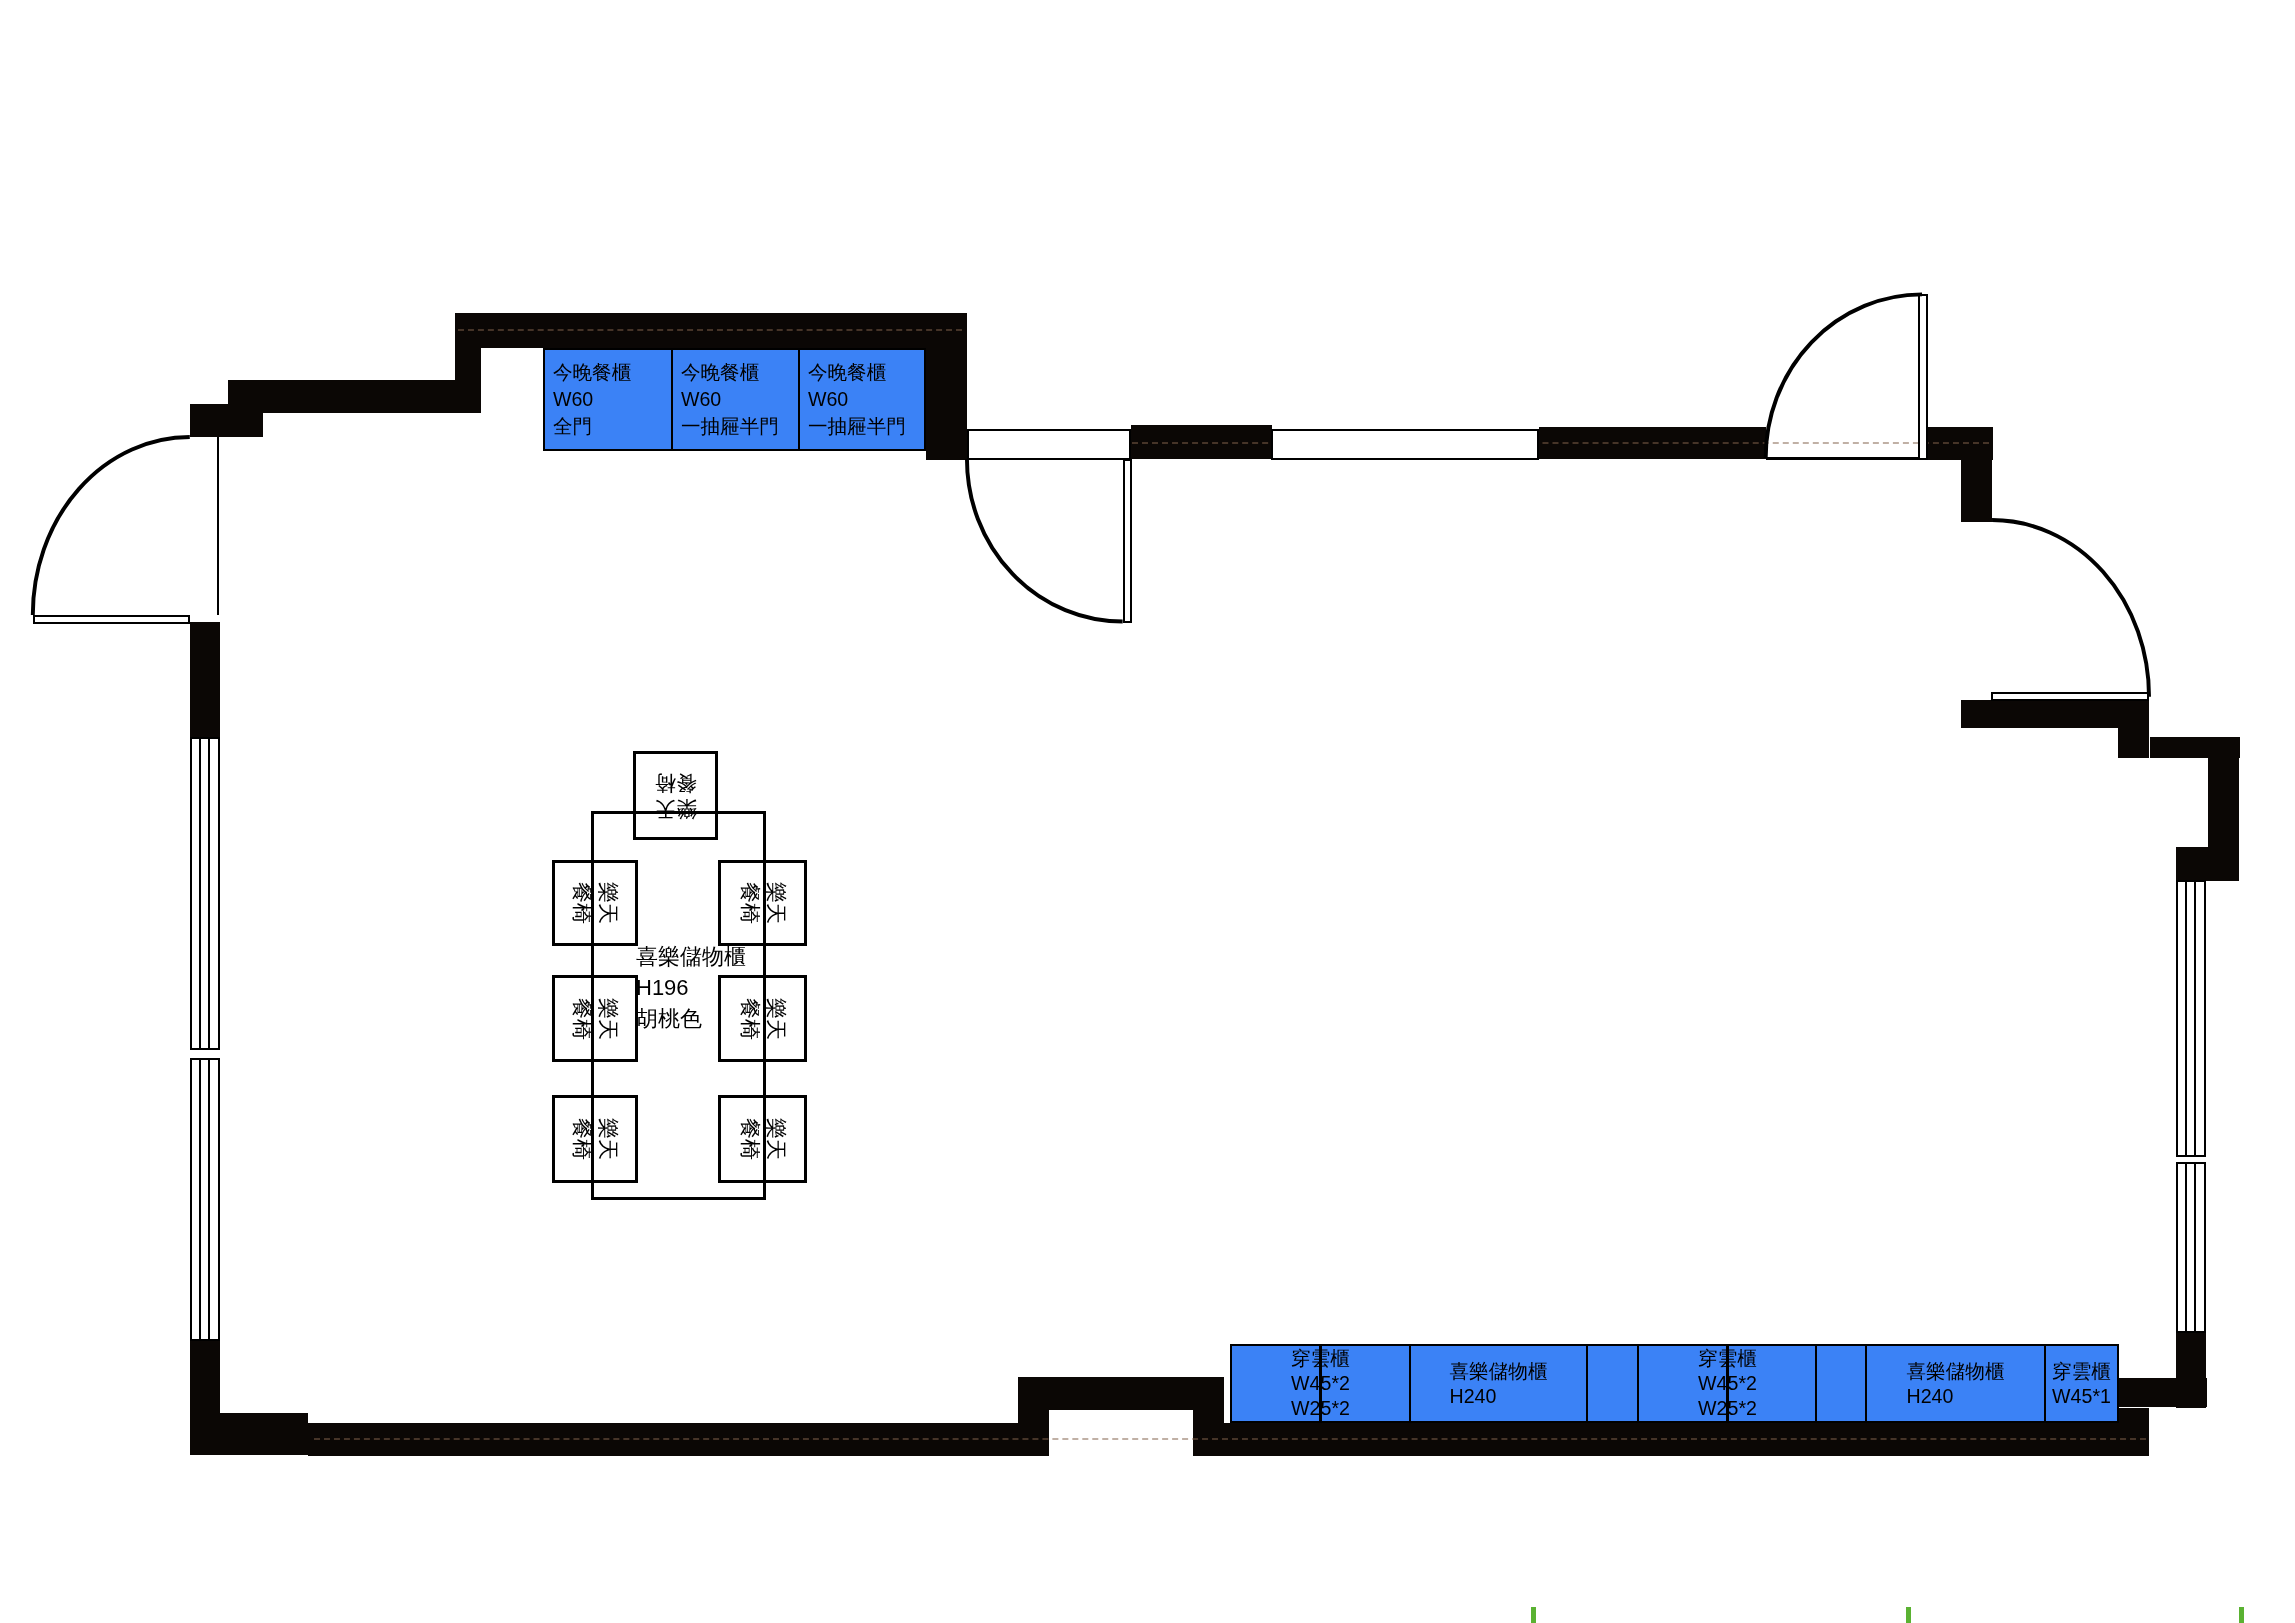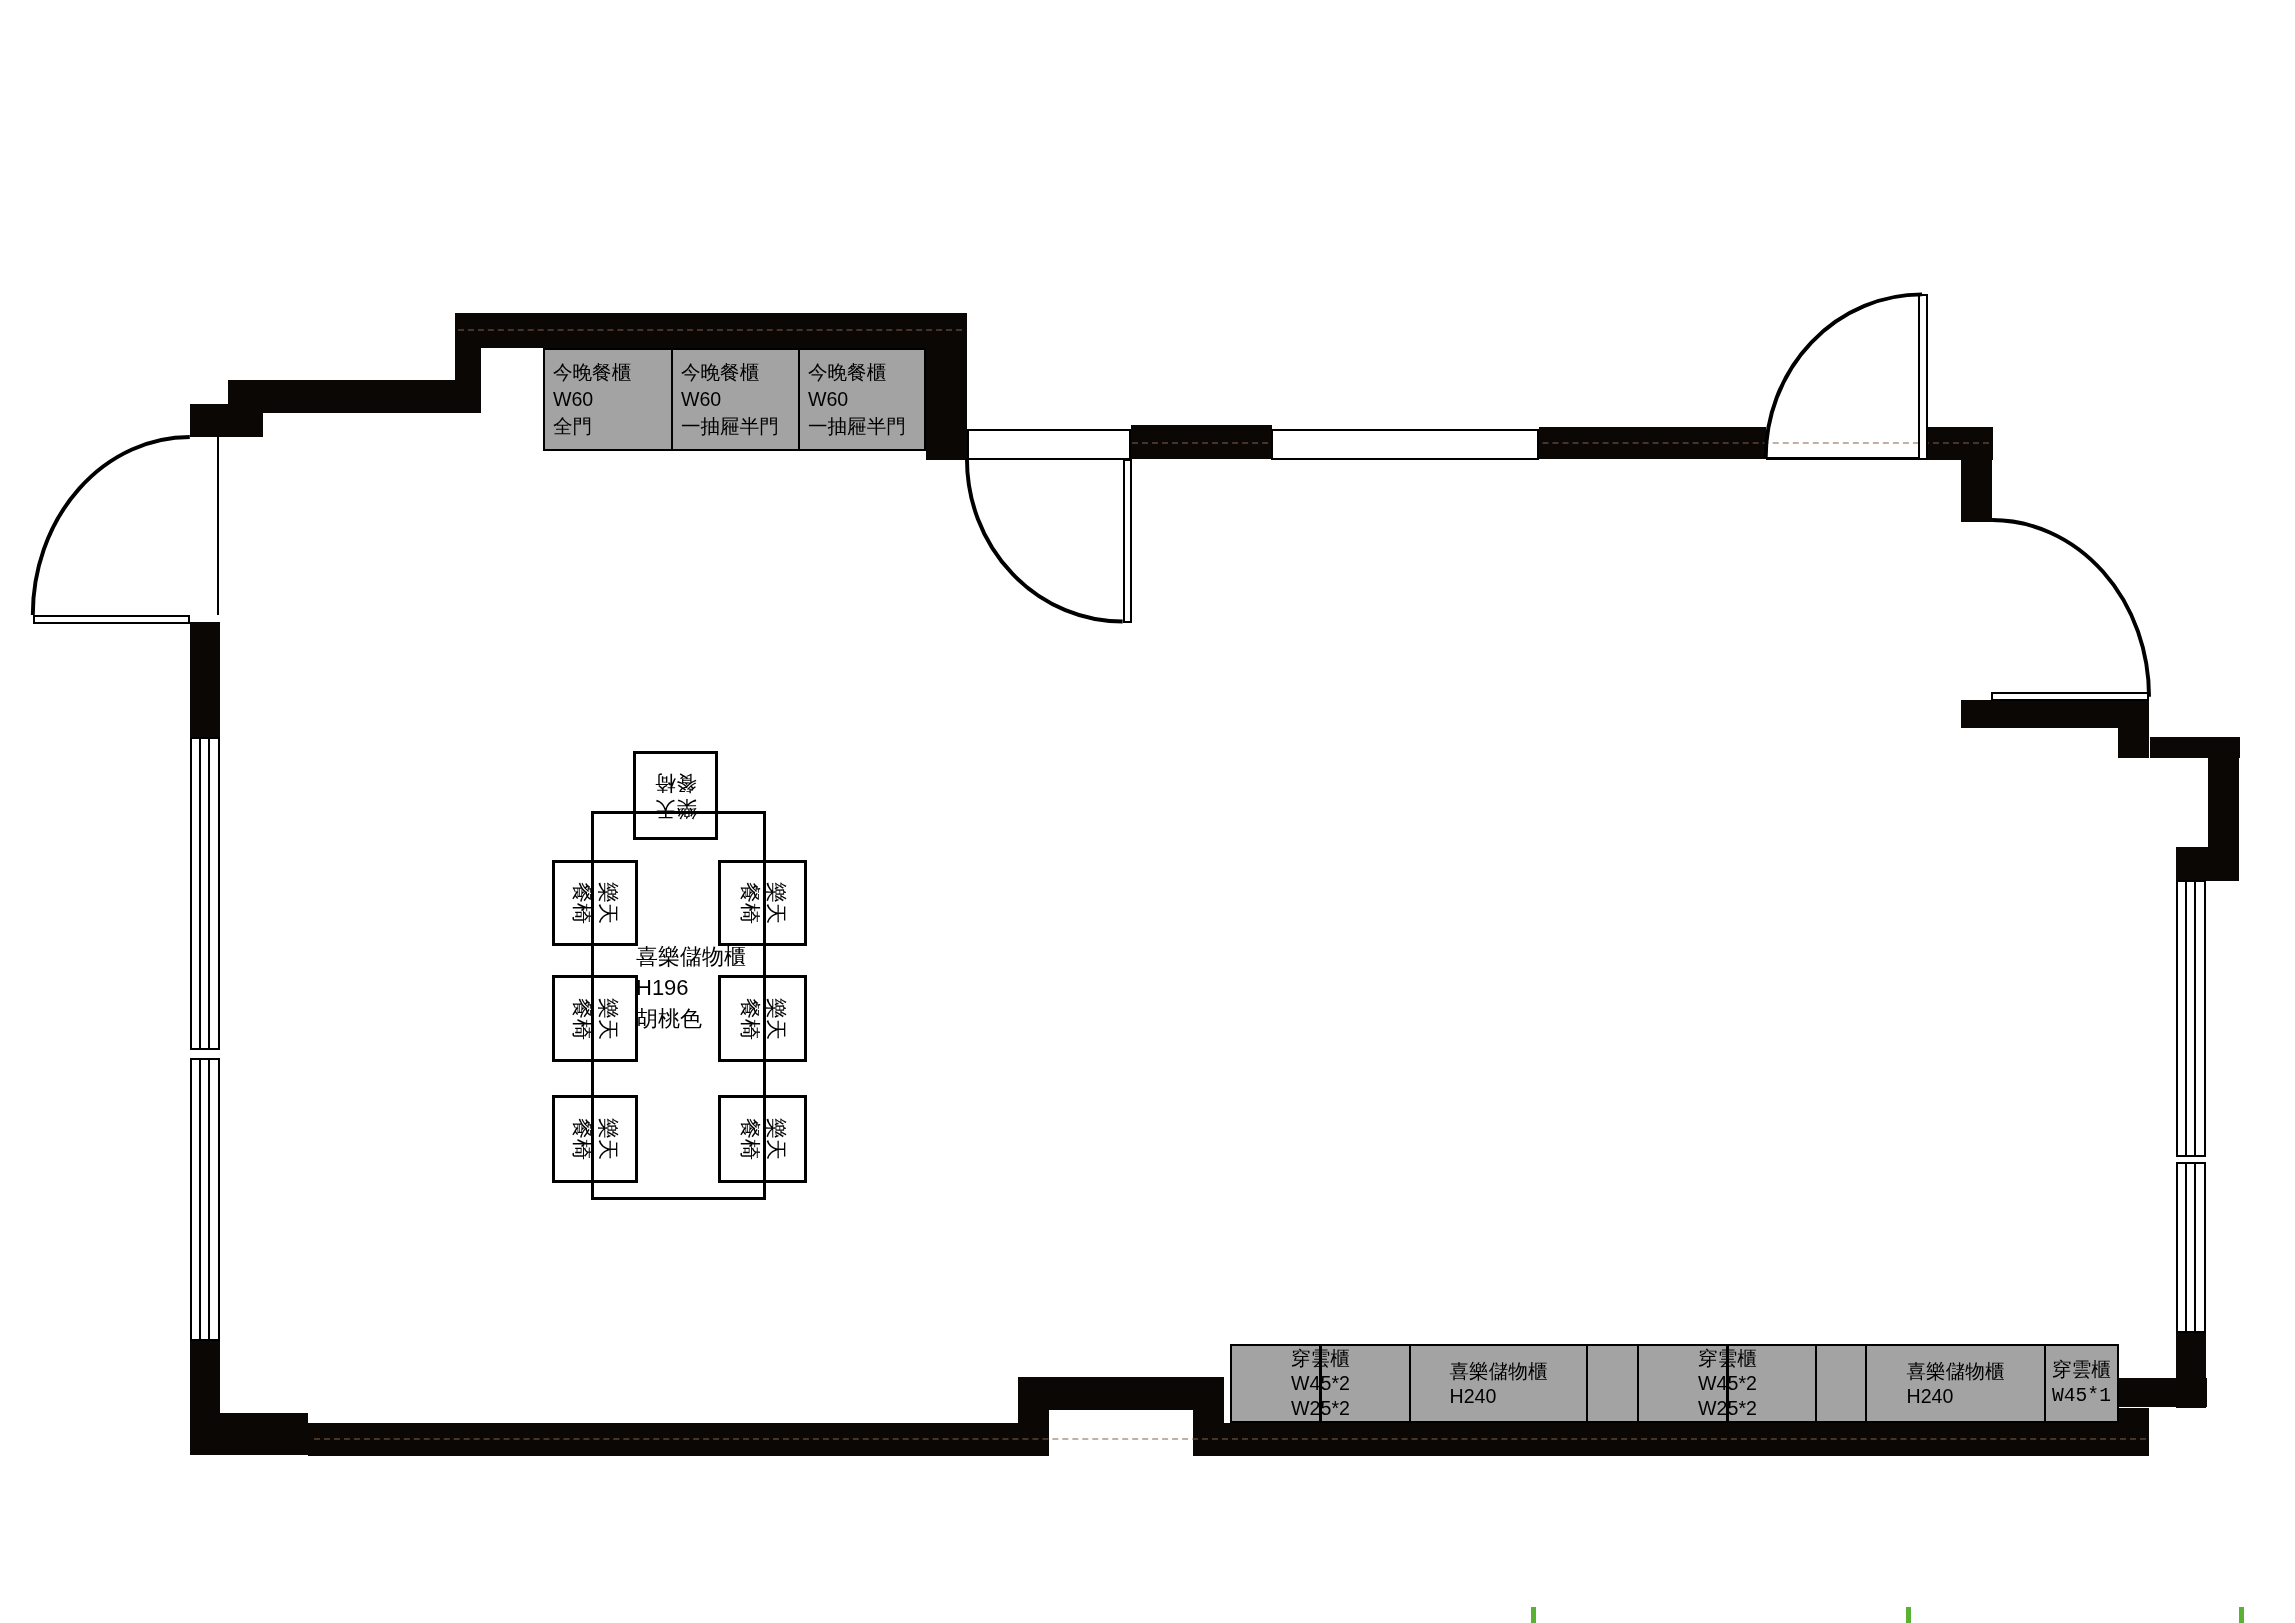--- a/index.html
+++ b/index.html
@@ -6,21 +6,21 @@
   #plan{
     position:relative;
     width:2295px;height:1623px;
     background:#ffffff;
     font-family:"Liberation Sans","DejaVu Sans",sans-serif;
     color:#000;
     overflow:hidden;
   }
   .wall{position:absolute;background:var(--wall,#0b0705);}
   .dash{position:absolute;height:0;border-top:2px dashed rgba(130,97,75,.5);}
-  .box{position:absolute;background:#a3a3a3;border:2.6px solid #000;box-sizing:border-box;}
+  .box{position:absolute;background:#3b82f6;border:2.6px solid #000;box-sizing:border-box;}
   .cab-label{white-space:pre-line;font-size:19.6px;line-height:27px;}
   .topcab{padding:9.2px 7.9px;}
   .botcab{display:flex;align-items:center;justify-content:center;}
   .botcab .cab-label{line-height:25px;}
   .divider{position:absolute;width:2.6px;background:#000;}
   .win{position:absolute;background:#fff;border:2px solid #000;box-sizing:border-box;}
   .win-v{position:absolute;background:#fff;border:2.6px solid #000;box-sizing:border-box;}
   .win-v i{position:absolute;top:0;bottom:0;width:2px;background:#000;}
   .leaf{position:absolute;background:#fff;border:2px solid #000;box-sizing:border-box;}
   .furn{position:absolute;border:3.3px solid #000;box-sizing:border-box;background:transparent;}
@@ -139,21 +139,21 @@
 W45*2
 W25*2</div>
   </div>
   <div class="box botcab" style="left:1815px;top:1344px;width:52px;height:79px;">
     <div class="cab-label"></div>
   </div>
   <div class="box botcab" style="left:1865px;top:1344px;width:181px;height:79px;">
     <div class="cab-label">喜樂儲物櫃
 H240</div>
   </div>
-  <div class="box botcab" style="left:2044px;top:1344px;width:75px;height:79px;font-family:Liberation Mono, monospace;">
+  <div class="box botcab" style="left:2044px;top:1344px;width:75px;height:79px;">
     <div class="cab-label">穿雲櫃
 W45*1</div>
   </div>
   <div class="divider" style="left:1319px;top:1344px;height:79px;"></div>
   <div class="divider" style="left:1726px;top:1344px;height:79px;"></div>
 
   <div class="furn" style="left:591px;top:811px;width:175px;height:389px;"></div>
   <div id="table-label">喜樂儲物櫃
 H196
 胡桃色</div>

